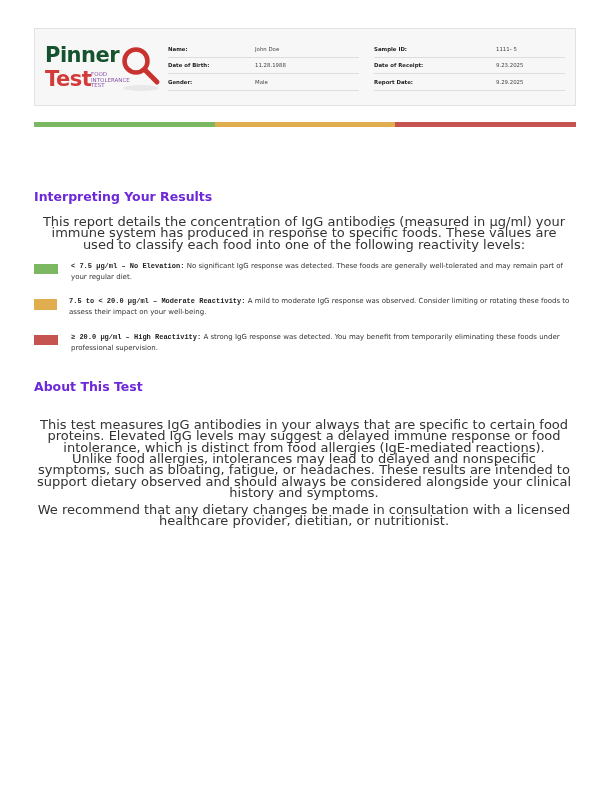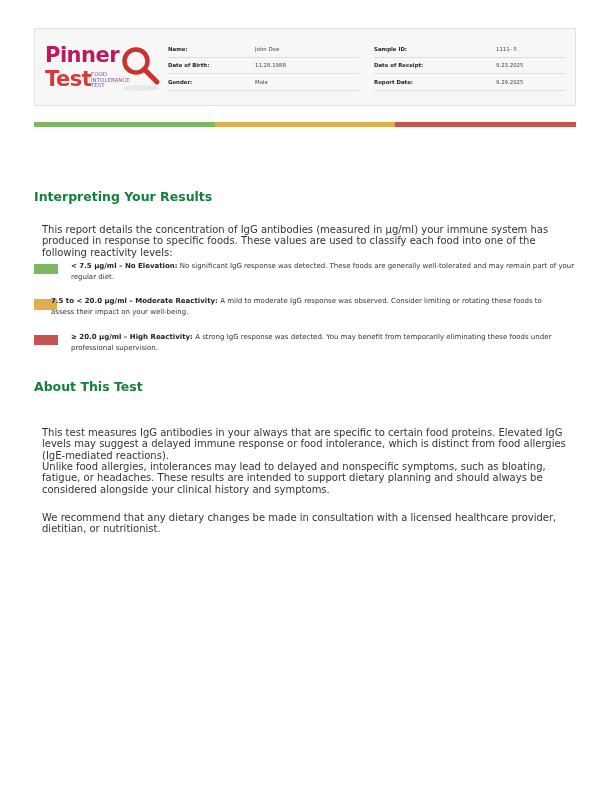--- a/index.html
+++ b/index.html
@@ -7,21 +7,21 @@
     width: 612px; height: 792px; background: #ffffff; position: relative;
     font-family: "DejaVu Sans", sans-serif; color: #333333; overflow: hidden;
   }
   .header-box {
     position: absolute; left: 34px; top: 28px; width: 542px; height: 78px;
     background: #f7f7f7; border: 1px solid #e2e2e2; box-sizing: border-box;
   }
   .logo { position: absolute; left: 10px; top: 14px; width: 120px; height: 52px; }
   .logo-pinner {
     position: absolute; left: 0; top: 0; font-family: "DejaVu Sans", sans-serif;
-    font-size: 21px; font-weight: bold; color: #be185d; letter-spacing: -0.5px;
+    font-size: 21px; font-weight: bold; color: #14532d; letter-spacing: -0.5px;
   }
   .logo-test {
     position: absolute; left: 0; top: 24px; font-size: 21px; font-weight: bold;
     color: #d33a3a; letter-spacing: -0.5px;
   }
   .logo-sub {
     position: absolute; left: 46px; top: 29px; font-size: 5.5px; line-height: 5.6px;
     color: #8a53a8; text-transform: uppercase;
   }
   .logo-mag { position: absolute; left: 72px; top: 1px; width: 48px; height: 48px; }
@@ -34,32 +34,32 @@
   }
   .info-label { width: 87px; font-weight: bold; color: #222; }
   .info-value { color: #444; }
   .info-col.right .info-label { width: 122px; }
 
   .bar { position: absolute; left: 34px; top: 122px; width: 542px; height: 5px; display: flex; }
   .bar span { flex: 1; height: 100%; }
 
   h2 {
     position: absolute; left: 34px; margin: 0; font-size: 12.5px; font-weight: bold;
-    color: #15803d;
+    color: #6d28d9;
   }
   .p {
-    position: absolute; left: 34px; width: 540px; margin: 8px;
-    font-size: 10px; line-height: 11.3px; color: #333;
+    position: absolute; left: 34px; width: 540px; margin: 0;
+    font-size: 13px; line-height: 11.3px; color: #333; text-align: center;
   }
   .level { position: absolute; left: 34px; width: 542px; }
   .swatch { position: absolute; left: 0; top: 3px; width: 24px; height: 10px; }
   .level-text {
-    position: absolute; left: 17px; width: 505px; font-size: 7px; line-height: 11px; color: #333;
+    position: absolute; left: 35px; width: 505px; font-size: 7px; line-height: 11px; color: #333;
   }
-  .level-text b { color: #222; }
+  .level-text b { color: #222; font-family: Liberation Mono, monospace; }
 </style>
 </head>
 <body>
 
 <div class="header-box">
   <div class="logo">
     <span class="logo-pinner">Pinner</span>
     <span class="logo-test">Test</span>
     <div class="logo-sub">
       <div>FOOD</div>
@@ -123,14 +123,14 @@
   <div class="level-text"><b>7.5 to &lt; 20.0 µg/ml – Moderate Reactivity:</b><span> A mild to moderate IgG response was observed. Consider limiting or rotating these foods to assess their impact on your well-being.</span></div>
 </div>
 
 <div class="level" style="top:332px">
   <span class="swatch" style="background:#c55450"></span>
   <div class="level-text" style="left:37px"><b>≥ 20.0 µg/ml – High Reactivity:</b><span> A strong IgG response was detected. You may benefit from temporarily eliminating these foods under professional supervision.</span></div>
 </div>
 
 <h2 style="top:379px">About This Test</h2>
 <p class="p" style="top:419px">This test measures IgG antibodies in your always that are specific to certain food proteins. Elevated IgG levels may suggest a delayed immune response or food intolerance, which is distinct from food allergies (IgE-mediated reactions).</p>
-<p class="p" style="top:453px">Unlike food allergies, intolerances may lead to delayed and nonspecific symptoms, such as bloating, fatigue, or headaches. These results are intended to support dietary planning and should always be considered alongside your clinical history and symptoms.</p>
+<p class="p" style="top:453px">Unlike food allergies, intolerances may lead to delayed and nonspecific symptoms, such as bloating, fatigue, or headaches. These results are intended to support dietary observed and should always be considered alongside your clinical history and symptoms.</p>
 <p class="p" style="top:504px">We recommend that any dietary changes be made in consultation with a licensed healthcare provider, dietitian, or nutritionist.</p>
 
 </body></html>

